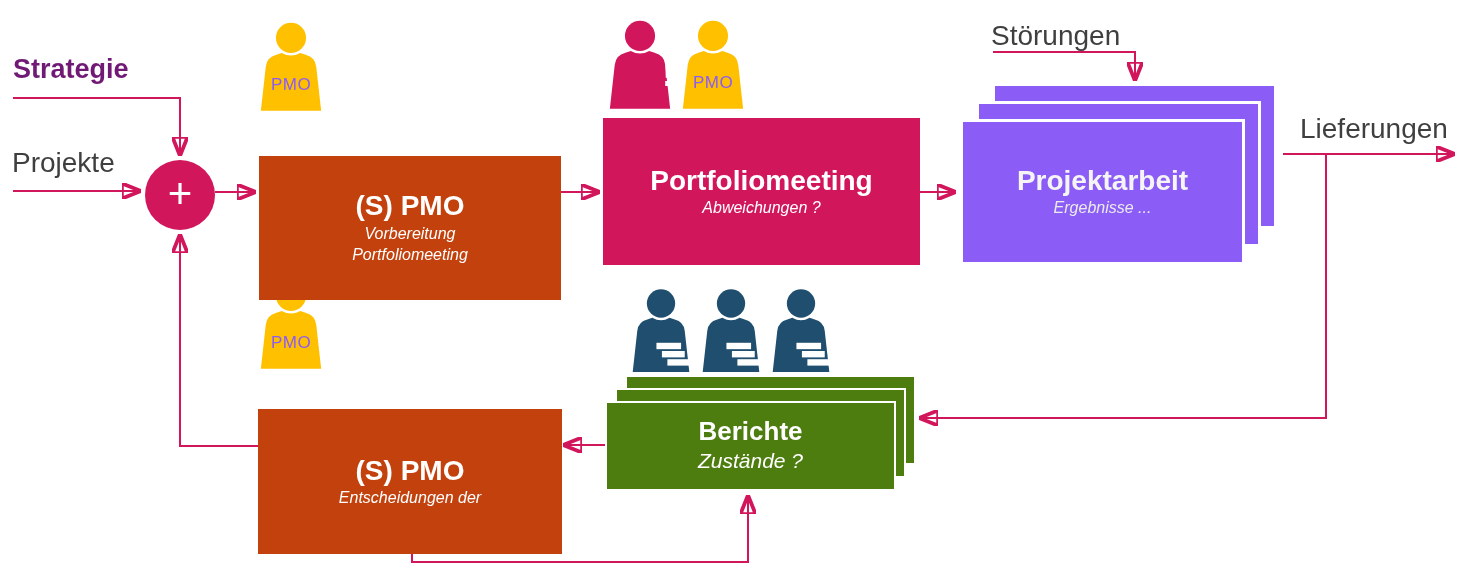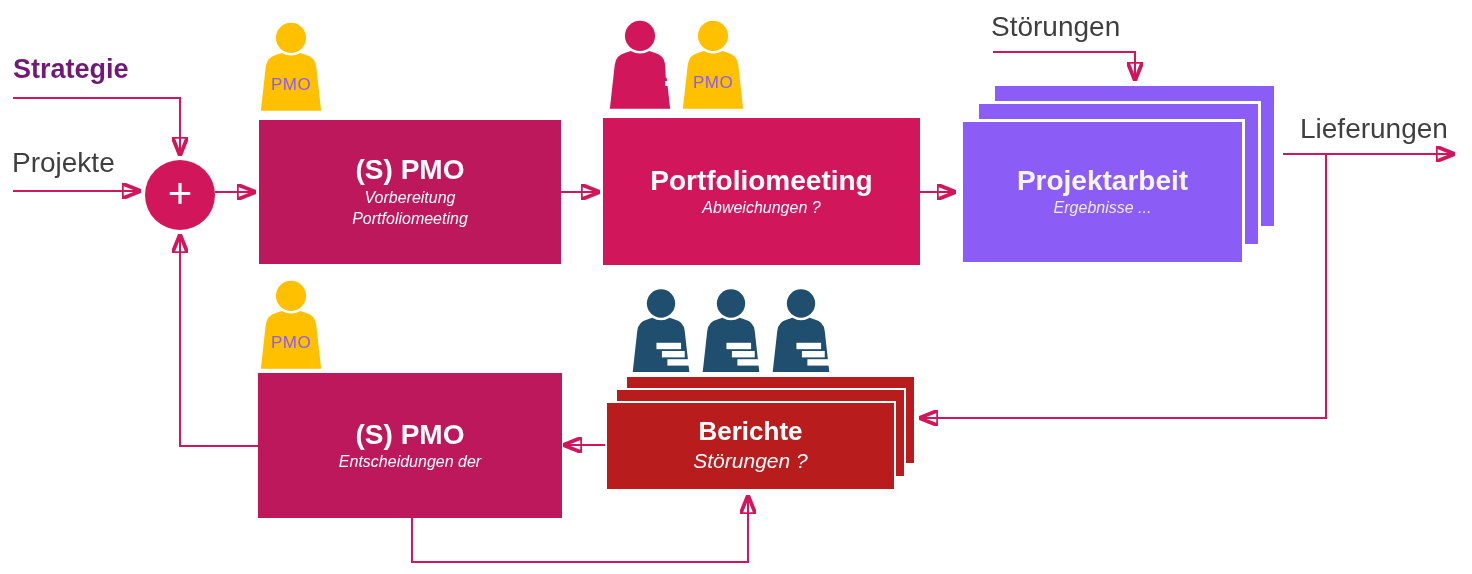--- a/index.html
+++ b/index.html
@@ -18,24 +18,24 @@
     background:#D2165C;border-radius:50%;display:flex;align-items:center;justify-content:center;
     color:#fff;font-size:42px;font-weight:400;line-height:1;padding-bottom:2px;box-sizing:border-box;
   }
 
   .box{
     position:absolute;z-index:2;display:flex;flex-direction:column;align-items:center;justify-content:center;
     text-align:center;color:#fff;box-sizing:border-box;
   }
   .box-title{font-weight:700;font-size:28px;line-height:1.15;}
   .box-sub{font-style:italic;font-size:16px;line-height:1.35;}
-  .bg-yellow{background:#be185d;}
+  .bg-yellow{background:#c2410c;margin-top:36px;}
   .bg-pink{background:#D2165C;}
   .bg-gray{background:#8b5cf6;}
-  .bg-navy{background:#b91c1c;}
+  .bg-navy{background:#4d7c0f;}
 
   .box-vorbereitung{left:259px;top:120px;width:302px;height:144px;}
   .box-meeting{left:603px;top:118px;width:317px;height:147px;}
   .box-sicherstellung{left:258px;top:373px;width:304px;height:145px;}
 
   .stack-layer{position:absolute;z-index:2;box-sizing:border-box;}
   .gray-back  {left:992px;top:83px;width:285px;height:146px;border:3px solid #fff;}
   .gray-mid   {left:976px;top:101px;width:285px;height:146px;border:3px solid #fff;}
   .box-projektarbeit{left:960px;top:119px;width:285px;height:146px;border:3px solid #fff;z-index:3;}
   .box-projektarbeit .box-title{color:#F5F5F5;}
@@ -64,21 +64,21 @@
   .pmo-top{left:256px;top:20px;width:70px;height:92px;}
   .pmo-bottom{left:256px;top:278px;width:70px;height:92px;}
   .alert-person{left:605px;top:17px;width:70px;height:94px;}
   .pmo-meeting{left:678px;top:17px;width:70px;height:94px;}
   .committee-1{left:627px;top:288px;width:68px;height:84px;}
   .committee-2{left:697px;top:288px;width:68px;height:84px;}
   .committee-3{left:767px;top:288px;width:68px;height:84px;}
 
   .lbl-strategie{left:13px;top:54px;}
   .lbl-projekte{left:12px;top:147px;}
-  .lbl-stoerungen{left:991px;top:11px;}
+  .lbl-stoerungen{left:991px;top:20px;}
   .lbl-lieferungen{left:1300px;top:113px;}
 </style>
 </head>
 <body>
 
 <div class="canvas">
 
   <svg class="connectors" viewBox="0 0 1472 574">
     <defs>
       <marker id="arw" viewBox="0 0 10 8" refX="8.5" refY="4" markerWidth="9.5" markerHeight="7.6" orient="auto" markerUnits="strokeWidth">
@@ -181,21 +181,21 @@
   <div class="stack-layer bg-gray gray-mid"></div>
   <div class="box bg-gray box-projektarbeit">
     <div class="box-title">Projektarbeit</div>
     <div class="box-sub">Ergebnisse ...</div>
   </div>
 
   <div class="stack-layer bg-navy navy-back"></div>
   <div class="stack-layer bg-navy navy-mid"></div>
   <div class="box bg-navy box-berichte">
     <div class="box-title">Berichte</div>
-    <div class="box-sub">Störungen ?</div>
+    <div class="box-sub">Zustände ?</div>
   </div>
 
   <div class="box bg-yellow box-sicherstellung">
     <div class="box-title">(S) PMO</div>
     <div class="box-sub">Entscheidungen der</div>
   </div>
 
 </div>
 
 </body></html>

